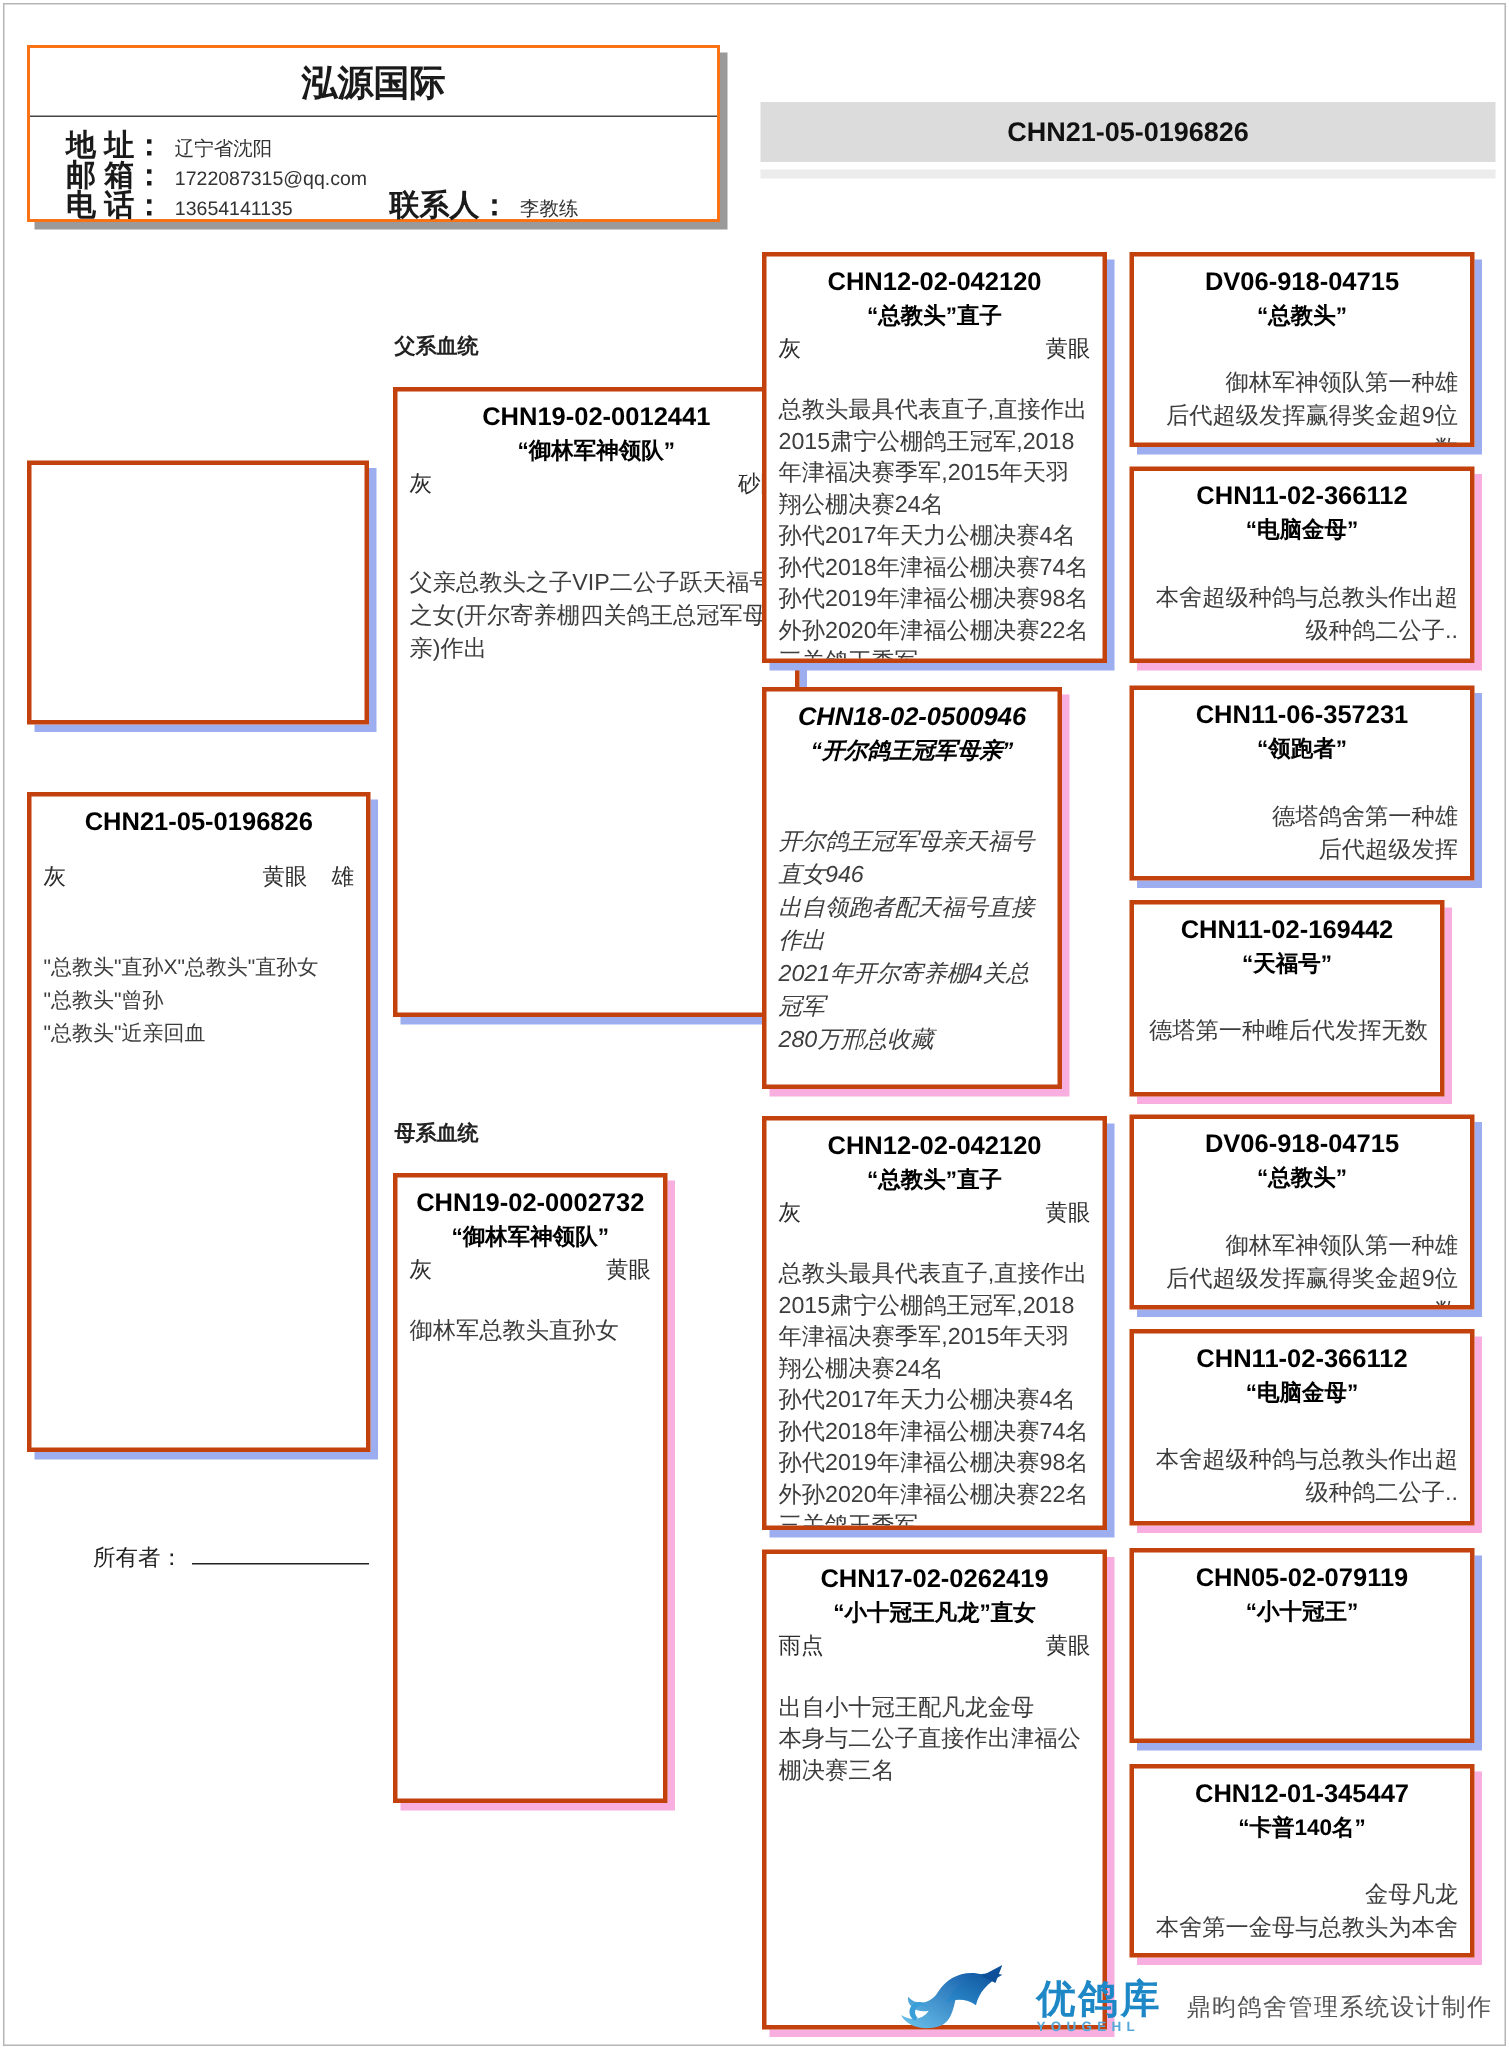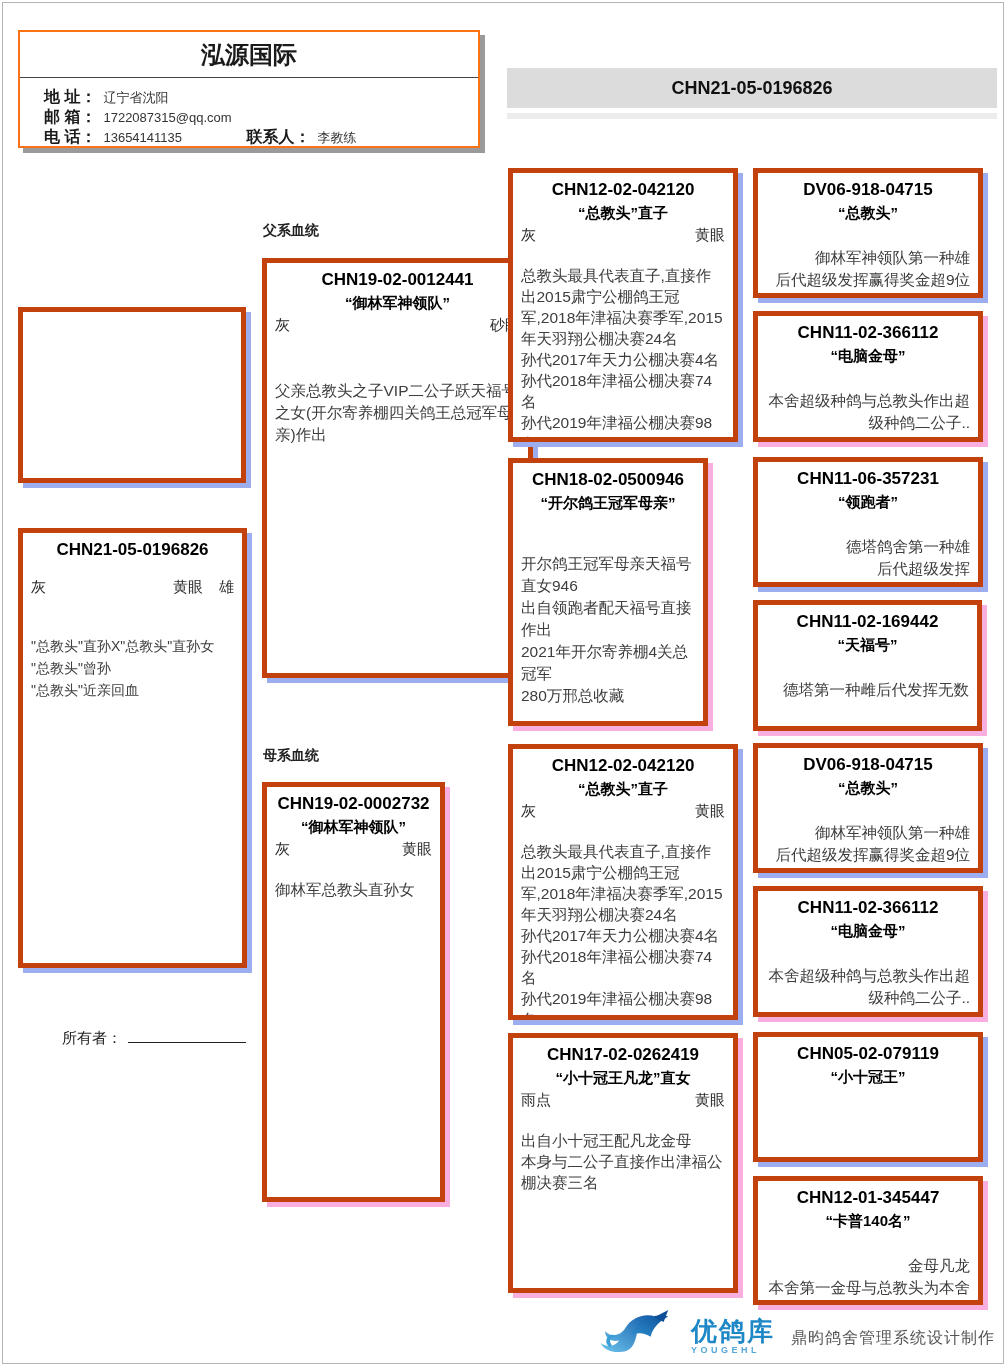--- a/index.html
+++ b/index.html
@@ -20,35 +20,35 @@
   
   .header-box{
     position:absolute;left:18px;top:30px;width:462px;height:118px;
     background:#fff;border:2px solid #f97316;
     box-shadow:5px 5px 0 var(--header-shadow);
   }
   .header-title{font-size:24px;font-weight:bold;text-align:center;padding:7px 0 6px;}
   .header-divider{border-top:1px solid #444;}
   .header-rows{padding:9px 0 0 24px;}
   .hrow{height:20px;line-height:20px;white-space:nowrap;}
-  .hlabel{font-weight:bold;font-size:16px;}
+  .hlabel{font-weight:bold;font-size:20px;}
   .hval{font-size:13px;color:#333;margin-left:7px;}
   .hlabel.second{margin-left:60px;}
 
   
   .title-bar{
     position:absolute;left:507px;top:68px;width:490px;height:40px;
     background:var(--bar-bg);text-align:center;line-height:40px;
     font-size:18px;font-weight:bold;color:#111;
   }
   .title-underline{position:absolute;left:507px;top:113px;width:490px;height:6px;background:#ececec;}
 
   
   .pbox{
-    position:absolute;background:#fff;border:5px solid #c2410c;
+    position:absolute;background:#fff;border:3px solid #c2410c;
     padding:6px 8px;overflow:hidden;
   }
   .pbox.male{box-shadow:5px 5px 0 var(--male-shadow);}
   .pbox.female{box-shadow:5px 5px 0 var(--female-shadow);}
   .ring{font-weight:bold;font-size:17px;text-align:center;line-height:22px;color:#000;}
   .pname{font-weight:bold;font-size:15px;text-align:center;line-height:21px;margin-top:1px;color:#000;}
   .ce{display:flex;justify-content:space-between;font-size:15px;color:#2d2d2d;margin-top:16px;line-height:20px;}
   .ce .right span{margin-left:16px;text-align:center;}
   .desc{font-size:15.5px;line-height:21px;color:#3d3d3d;white-space:pre-line;}
 
@@ -143,21 +143,21 @@
     <span>灰</span>
     <span class="right"><span>黄眼</span></span>
   </div>
   <div class="desc g3-desc">总教头最具代表直子,直接作出2015肃宁公棚鸽王冠军,2018年津福决赛季军,2015年天羽翔公棚决赛24名
 孙代2017年天力公棚决赛4名
 孙代2018年津福公棚决赛74名
 孙代2019年津福公棚决赛98名
 外孙2020年津福公棚决赛22名三关鸽王季军</div>
 </div>
 
-<div class="pbox female" style="left:508px;top:458px;width:200px;height:268px;">
+<div class="pbox female" style="left:508px;top:458px;width:200px;height:268px;font-style:italic;">
   <div class="ring">CHN18-02-0500946</div>
   <div class="pname">“开尔鸽王冠军母亲”</div>
   <div class="desc g3b-desc">开尔鸽王冠军母亲天福号直女946
 出自领跑者配天福号直接作出
 2021年开尔寄养棚4关总冠军
 280万邢总收藏</div>
 </div>
 
 <div class="pbox male" style="left:508px;top:744px;width:230px;height:276px;">
   <div class="ring">CHN12-02-042120</div>
@@ -166,21 +166,21 @@
     <span>灰</span>
     <span class="right"><span>黄眼</span></span>
   </div>
   <div class="desc g3-desc">总教头最具代表直子,直接作出2015肃宁公棚鸽王冠军,2018年津福决赛季军,2015年天羽翔公棚决赛24名
 孙代2017年天力公棚决赛4名
 孙代2018年津福公棚决赛74名
 孙代2019年津福公棚决赛98名
 外孙2020年津福公棚决赛22名三关鸽王季军</div>
 </div>
 
-<div class="pbox female" style="left:508px;top:1033px;width:230px;height:260px;">
+<div class="pbox female" style="left:508px;top:1033px;width:230px;height:320px;">
   <div class="ring">CHN17-02-0262419</div>
   <div class="pname">“小十冠王凡龙”直女</div>
   <div class="ce" style="margin-top:2px;">
     <span>雨点</span>
     <span class="right"><span>黄眼</span></span>
   </div>
   <div class="desc g3-desc">出自小十冠王配凡龙金母
 本身与二公子直接作出津福公棚决赛三名</div>
 </div>
 
@@ -197,21 +197,21 @@
   <div class="desc g4-desc">本舍超级种鸽与总教头作出超级种鸽二公子..</div>
 </div>
 
 <div class="pbox male" style="left:753px;top:457px;width:230px;height:130px;">
   <div class="ring">CHN11-06-357231</div>
   <div class="pname">“领跑者”</div>
   <div class="desc g4-desc">德塔鸽舍第一种雄
 后代超级发挥</div>
 </div>
 
-<div class="pbox female" style="left:753px;top:600px;width:229px;height:131px;">
+<div class="pbox female" style="left:753px;top:600px;width:210px;height:131px;">
   <div class="ring">CHN11-02-169442</div>
   <div class="pname">“天福号”</div>
   <div class="desc g4-desc">德塔第一种雌后代发挥无数</div>
 </div>
 
 <div class="pbox male" style="left:753px;top:743px;width:230px;height:130px;">
   <div class="ring">DV06-918-04715</div>
   <div class="pname">“总教头”</div>
   <div class="desc g4-desc">御林军神领队第一种雄
 后代超级发挥赢得奖金超9位数</div>

